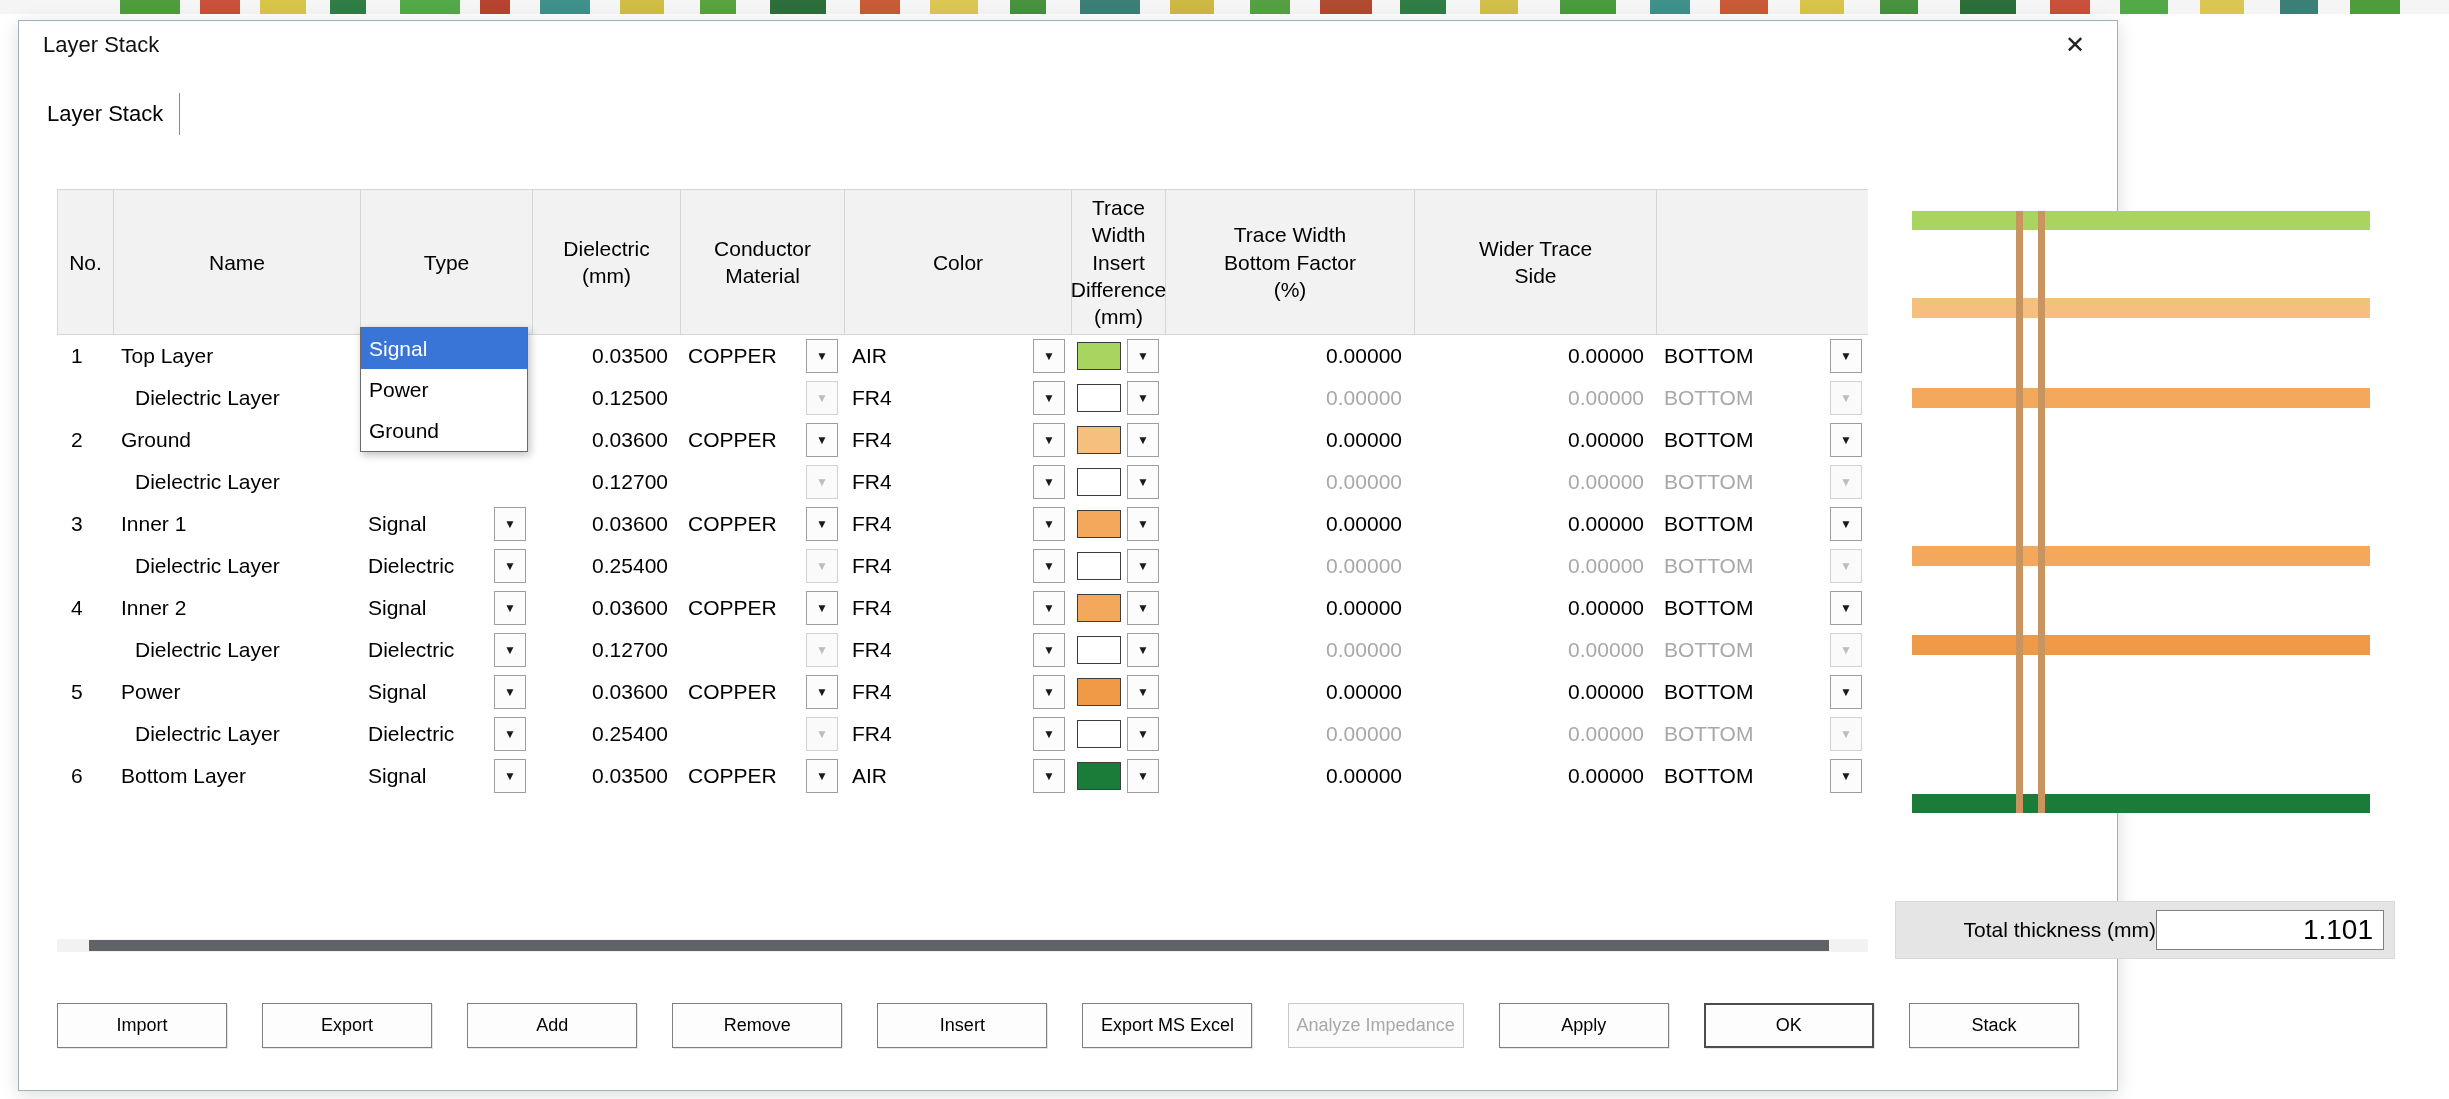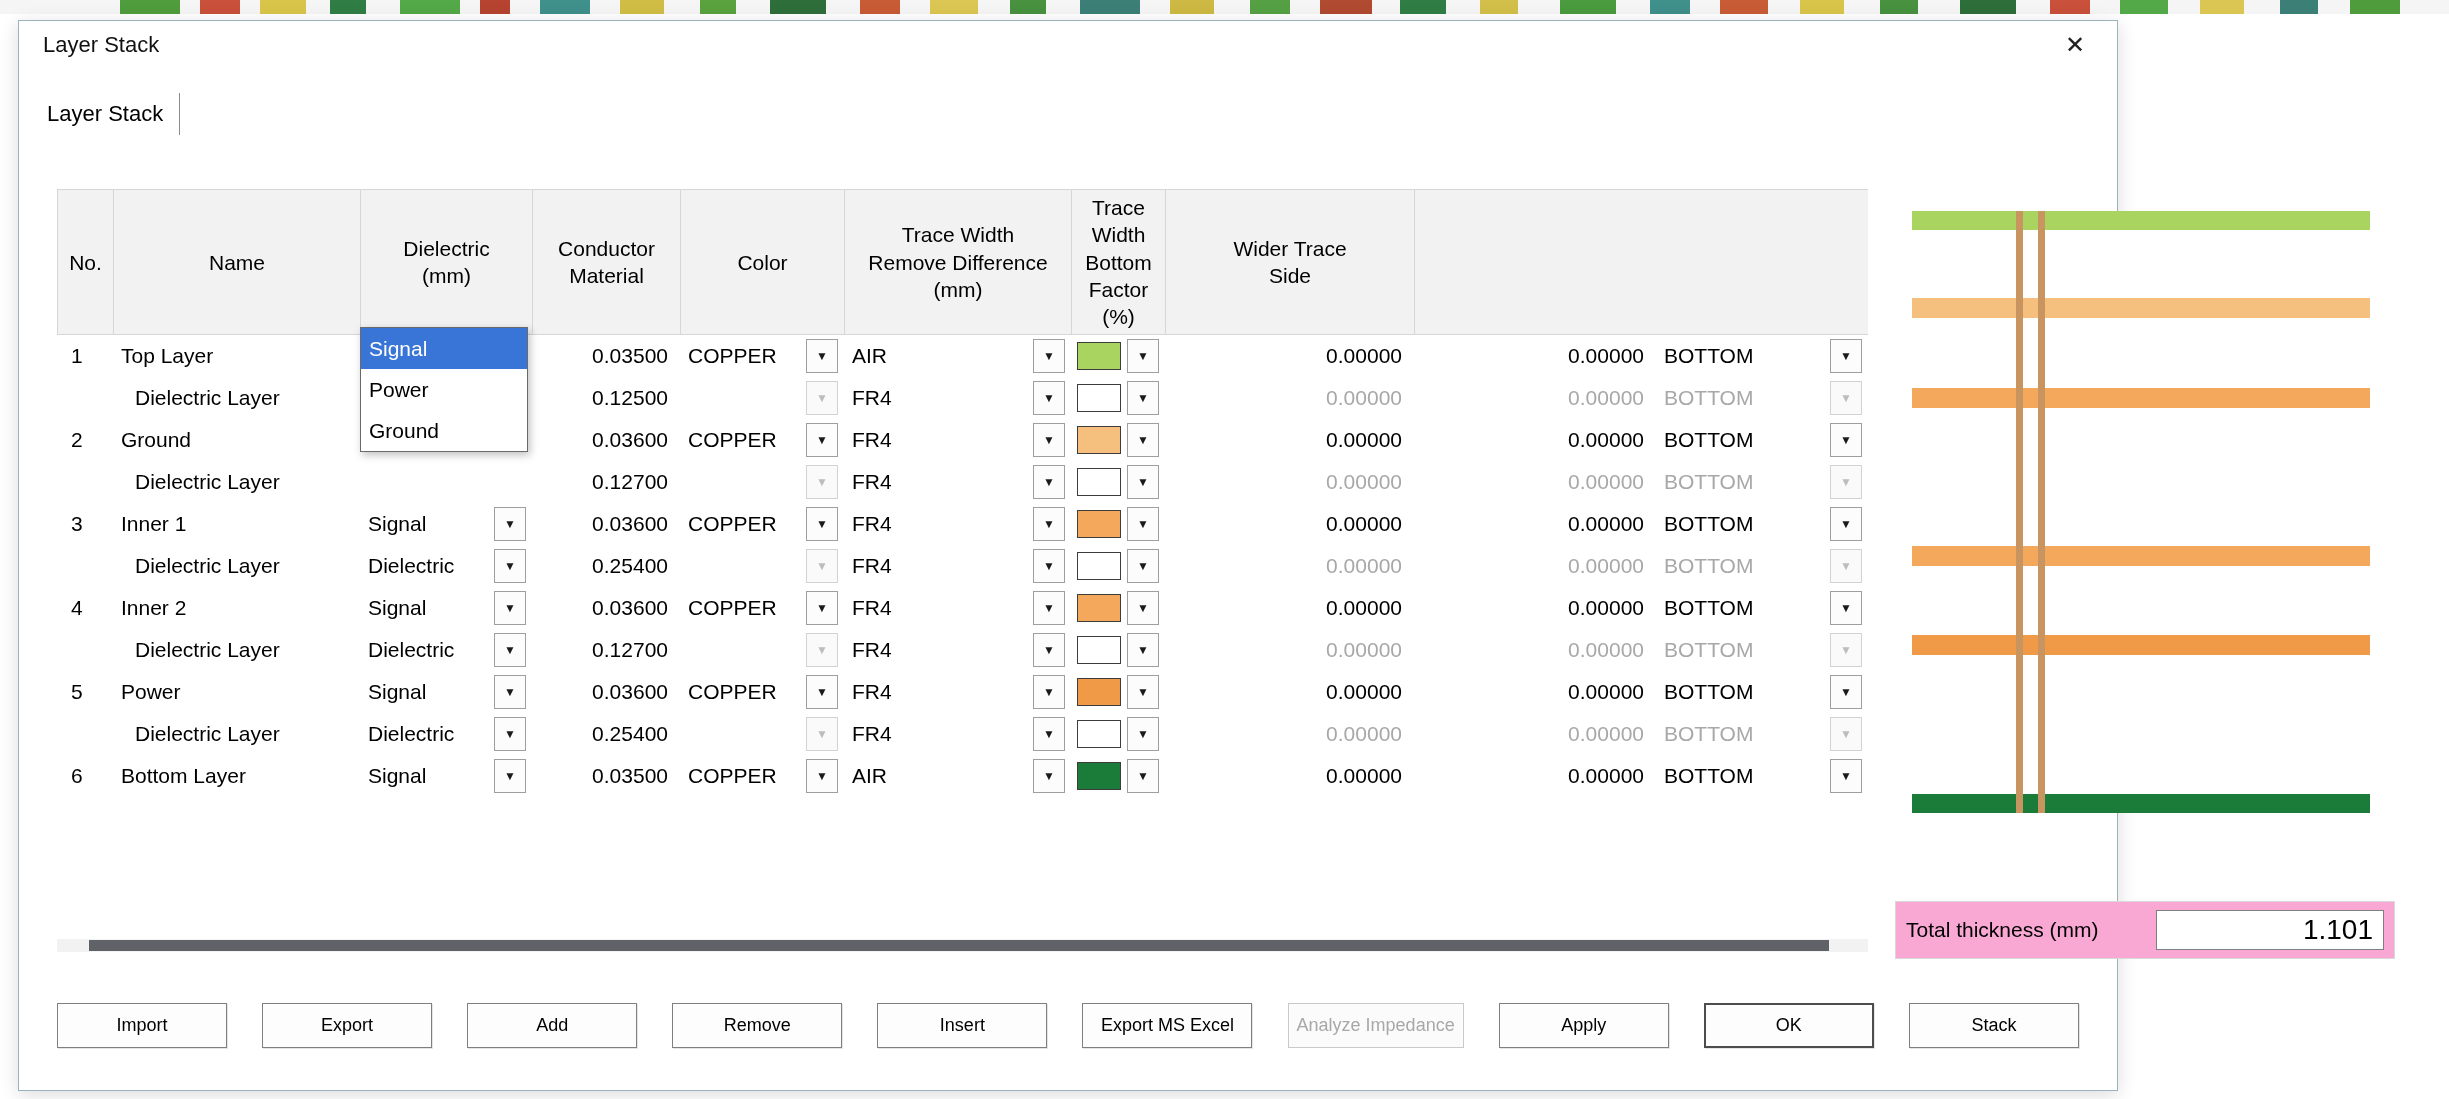--- a/index.html
+++ b/index.html
@@ -36,21 +36,21 @@
   .arrow.dis{border-color:#d2d2d2;color:#bdbdbd;background:#fafafa}
   .swatch{width:44px;height:28px;border:1px solid #3c3c3c;margin-left:6px;flex:0 0 44px}
   .ddlist{position:absolute;left:341px;top:306px;width:168px;background:#fff;border:1px solid #6a6a6a;
           box-shadow:2px 3px 8px rgba(0,0,0,.25);z-index:5}
   .dditem{height:41px;display:flex;align-items:center;padding-left:8px;font-size:21px;background:#fff;color:#000}
   .dditem.on{background:#3875d7;color:#fff}
   .viz{position:absolute;left:1893px;top:190px;width:458px;height:602px;background:#fff}
   .bar{position:absolute;left:0;width:100%}
   .via{position:absolute;top:0;height:100%;width:7px}
   .totbox{position:absolute;left:1876px;top:880px;width:500px;height:58px;border:1px solid #d8d8d8;
-          display:flex;align-items:center;justify-content:space-between;padding:0 10px;background:#f9a8d4}
+          display:flex;align-items:center;justify-content:flex-end;padding:0 10px;background:#e5e5e5}
   .totlabel{font-size:21px;color:#000;white-space:nowrap}
   .totfield{width:228px;height:40px;border:1px solid #7f7f7f;display:flex;align-items:center;justify-content:flex-end;
             padding-right:10px;font-size:28px;background:#fff;color:#000}
   .hscroll{position:absolute;left:38px;top:918px;width:1811px;height:13px;background:#f2f2f2}
   .hthumb{position:absolute;left:32px;top:1px;width:1740px;height:11px;background:#5f6368}
   .btnrow{position:absolute;left:38px;right:38px;top:982px;display:flex;justify-content:space-between}
   .btn{min-width:170px;height:45px;padding:0 8px;background:#fdfdfd;border:1px solid #7f7f7f;font-size:18px;color:#000;
        display:flex;align-items:center;justify-content:center;box-shadow:1px 1px 0 rgba(0,0,0,.10);white-space:nowrap}
   .btn.default{border:2px solid #4d4d4d}
   .btn.dis{color:#a8a8a8;border-color:#c9c9c9;background:#fbfbfb;box-shadow:none}
@@ -108,33 +108,36 @@
 
     <div class="table">
       <div class="hrow">
           <div class="hcell">
             <div>No.</div>
           </div>
           <div class="hcell">
             <div>Name</div>
           </div>
           <div class="hcell">
+            <div>Type</div>
+          </div>
+          <div class="hcell">
             <div>Dielectric</div>
             <div>(mm)</div>
           </div>
           <div class="hcell">
             <div>Conductor</div>
             <div>Material</div>
           </div>
           <div class="hcell">
             <div>Color</div>
           </div>
           <div class="hcell">
             <div>Trace Width</div>
-            <div>Remove Difference</div>
+            <div>Insert Difference</div>
             <div>(mm)</div>
           </div>
           <div class="hcell">
             <div>Trace Width</div>
             <div>Bottom Factor</div>
             <div>(%)</div>
           </div>
           <div class="hcell">
             <div>Wider Trace</div>
             <div>Side</div>

